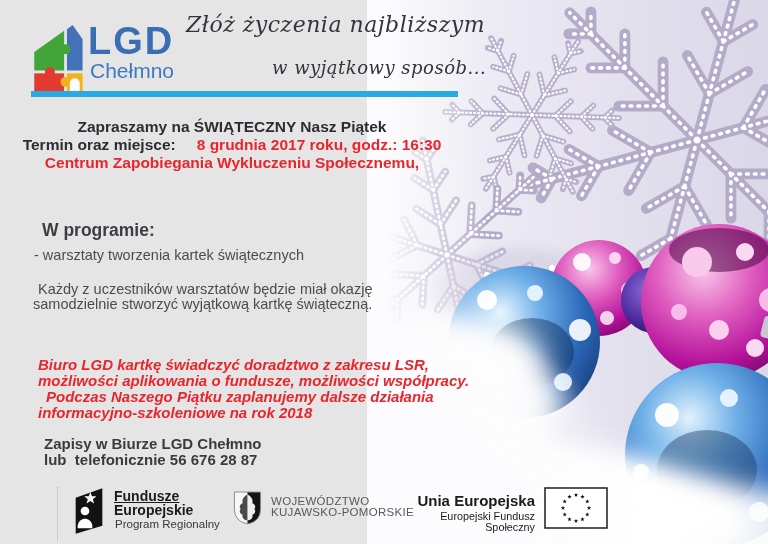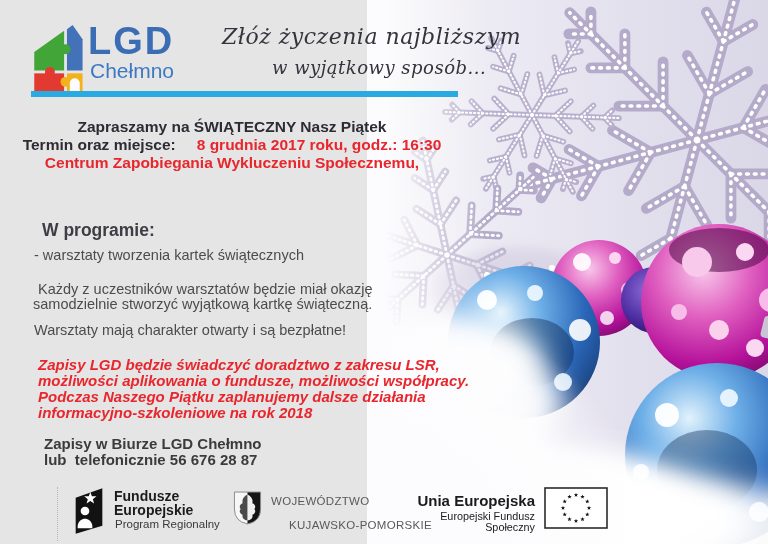--- a/index.html
+++ b/index.html
@@ -12,55 +12,55 @@
          background:linear-gradient(100deg, rgba(252,251,253,0) 0%, #edebf4 28%, #e3e0ed 62%, #d9d6e6 100%);}
   .photo-fade-left{position:absolute;top:0;left:0;width:120px;height:100%;
          background:linear-gradient(to right,#fcfbfd 15%,rgba(252,251,253,0) 100%);}
   .photo-fade-bl{position:absolute;left:0;bottom:0;width:280px;height:240px;
          background:radial-gradient(ellipse at 0% 100%, #fcfbfd 35%, rgba(252,251,253,0) 72%);}
 
   
   .brand-name{left:88px;top:22px;font-size:38px;font-weight:bold;color:#3a6db4;letter-spacing:2px;line-height:1;}
   .brand-city{left:90px;top:60px;font-size:21px;color:#3d79c1;line-height:1;}
   .tagline{font-family:"DejaVu Serif",serif;font-style:italic;color:#34343d;letter-spacing:.5px;}
-  .tagline1{left:186px;top:24px;font-size:22px;margin-left:36px;}
+  .tagline1{left:186px;top:12px;font-size:22px;}
   .tagline2{left:243px;top:57px;font-size:18px;margin-left:29px;}
   .tag-bar{left:31px;top:91px;width:427px;height:6px;background:#29abe2;}
 
   
   .invite{width:448px;left:8px;text-align:center;font-weight:bold;font-size:15.5px;
           color:#2e2b33;line-height:18px;}
   .iv1{top:118px;} .iv2{top:136px;} .iv3{top:154px;color:#e8262d;} .iv4{top:172px;color:#e8262d;}
   .iv-red{color:#e8262d;margin-left:21px;}
 
   
   .prog-h{left:42px;top:220px;font-size:17.5px;font-weight:bold;color:#3f3d44;}
   .body-t{font-size:14.5px;color:#4c4c4c;}
   .prog-i1{left:34px;top:247px;}
   .prog-p1a{left:38px;top:281px;}
   .prog-p1b{left:33px;top:296px;}
   .prog-p2{left:34px;top:322px;}
 
   
   .notice{left:38px;font-size:15px;font-weight:bold;font-style:italic;color:#e8262d;line-height:16px;}
-  .nt0{top:357px;} .nt1{top:373px;} .nt2{top:389px;} .nt3{top:405px;}
+  .nt0{top:357px;} .nt1{top:373px;} .nt2{top:389px;margin-left:8px;} .nt3{top:405px;}
 
   
   .signup{left:44px;font-size:15px;font-weight:bold;color:#3b3b3d;white-space:pre-wrap;text-align:center;}
   .su1{top:435px;} .su2{top:451px;}
 
   
   .dot-line{left:57px;top:487px;height:54px;width:0;border-left:1px dotted #b5b2c2;}
   .fe-flag{left:73px;top:487px;}
-  .fe-t1{left:114px;top:489px;font-size:14px;font-weight:bold;color:#1b1b1b;line-height:1;}
+  .fe-t1{left:114px;top:489px;font-size:14px;font-weight:bold;color:#1b1b1b;line-height:1;text-decoration:underline;}
   .fe-t2{left:114px;top:503px;font-size:14px;font-weight:bold;color:#1b1b1b;line-height:1;}
   .fe-sub{left:115px;top:519px;font-size:11.5px;color:#3a3a3a;line-height:1;}
   .coat{left:233px;top:488px;}
   .voiv{left:271px;font-size:11.5px;color:#58595b;letter-spacing:.3px;line-height:1;}
-  .vv1{top:496px;text-align:center;} .vv2{top:520px;margin-left:18px;}
+  .vv1{top:496px;text-align:center;} .vv2{top:507px;}
   .eu-title{left:403px;top:493px;width:132px;text-align:right;font-size:15px;font-weight:bold;color:#1b1b1b;line-height:1;}
   .eu-sub{left:395px;top:511px;width:140px;text-align:right;font-size:10.8px;color:#1b1b1b;line-height:1;}
   .eu-flag{left:543px;top:487px;}
 
   .z2{z-index:2;}
 </style>
 </head>
 <body>
 
 <div class="flyer">
@@ -230,23 +230,22 @@
   <div class="abs z2 invite iv1">Zapraszamy na ŚWIĄTECZNY Nasz Piątek</div>
   <div class="abs z2 invite iv2">
     <span>Termin oraz miejsce:</span><span class="iv-red">8 grudnia 2017 roku, godz.: 16:30</span>
   </div>
   <div class="abs z2 invite iv3">Centrum Zapobiegania Wykluczeniu Społecznemu,</div>
 
   <div class="abs z2 prog-h">W programie:</div>
   <div class="abs z2 body-t prog-i1">- warsztaty tworzenia kartek świątecznych</div>
   <div class="abs z2 body-t prog-p1a">Każdy z uczestników warsztatów będzie miał okazję</div>
   <div class="abs z2 body-t prog-p1b">samodzielnie stworzyć wyjątkową kartkę świąteczną.</div>
-  <div class="abs z2 body-t prog-p2">Warsztaty mają charakter otwarty i są bezpłatne!</div>
-
-  <div class="abs z2 notice nt0">Zapisy LGD będzie świadczyć doradztwo z zakresu LSR,</div>
+
+  <div class="abs z2 notice nt0">Biuro LGD kartkę świadczyć doradztwo z zakresu LSR,</div>
   <div class="abs z2 notice nt1">możliwości aplikowania o fundusze, możliwości współpracy.</div>
   <div class="abs z2 notice nt2">Podczas Naszego Piątku zaplanujemy dalsze działania</div>
   <div class="abs z2 notice nt3">informacyjno-szkoleniowe na rok 2018</div>
 
   <div class="abs z2 signup su1">Zapisy w Biurze LGD Chełmno</div>
   <div class="abs z2 signup su2">lub  telefonicznie 56 676 28 87</div>
 
   <div class="abs z2 dot-line"></div>
 
   <div class="abs z2 fe-flag">

